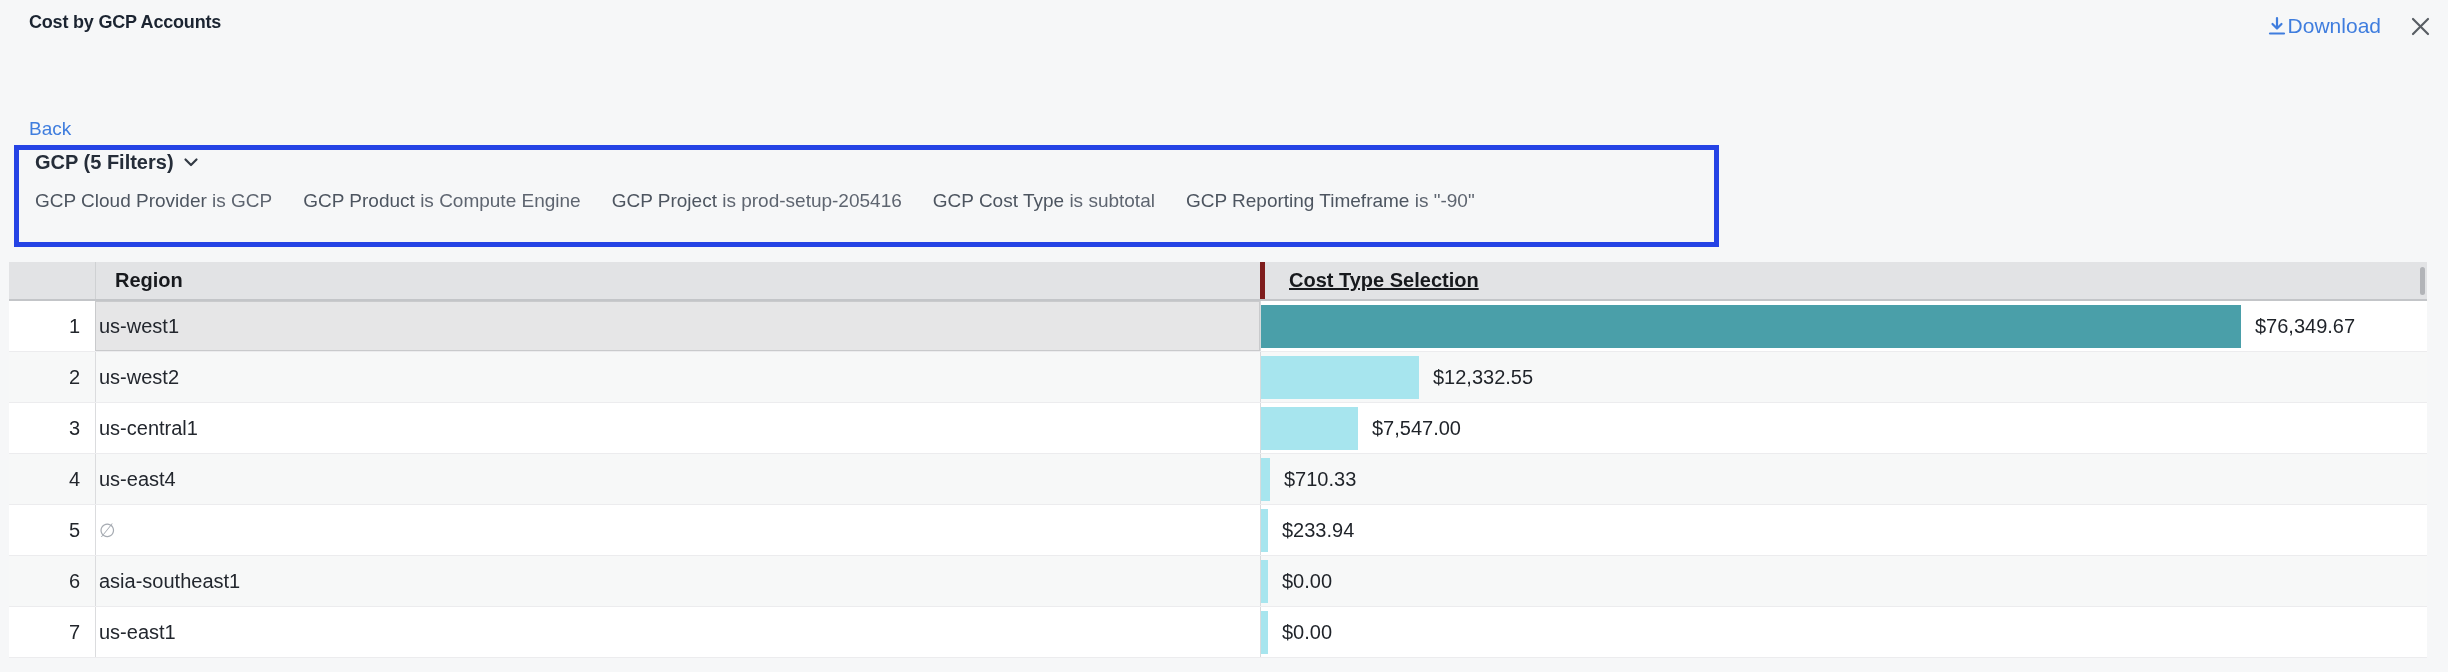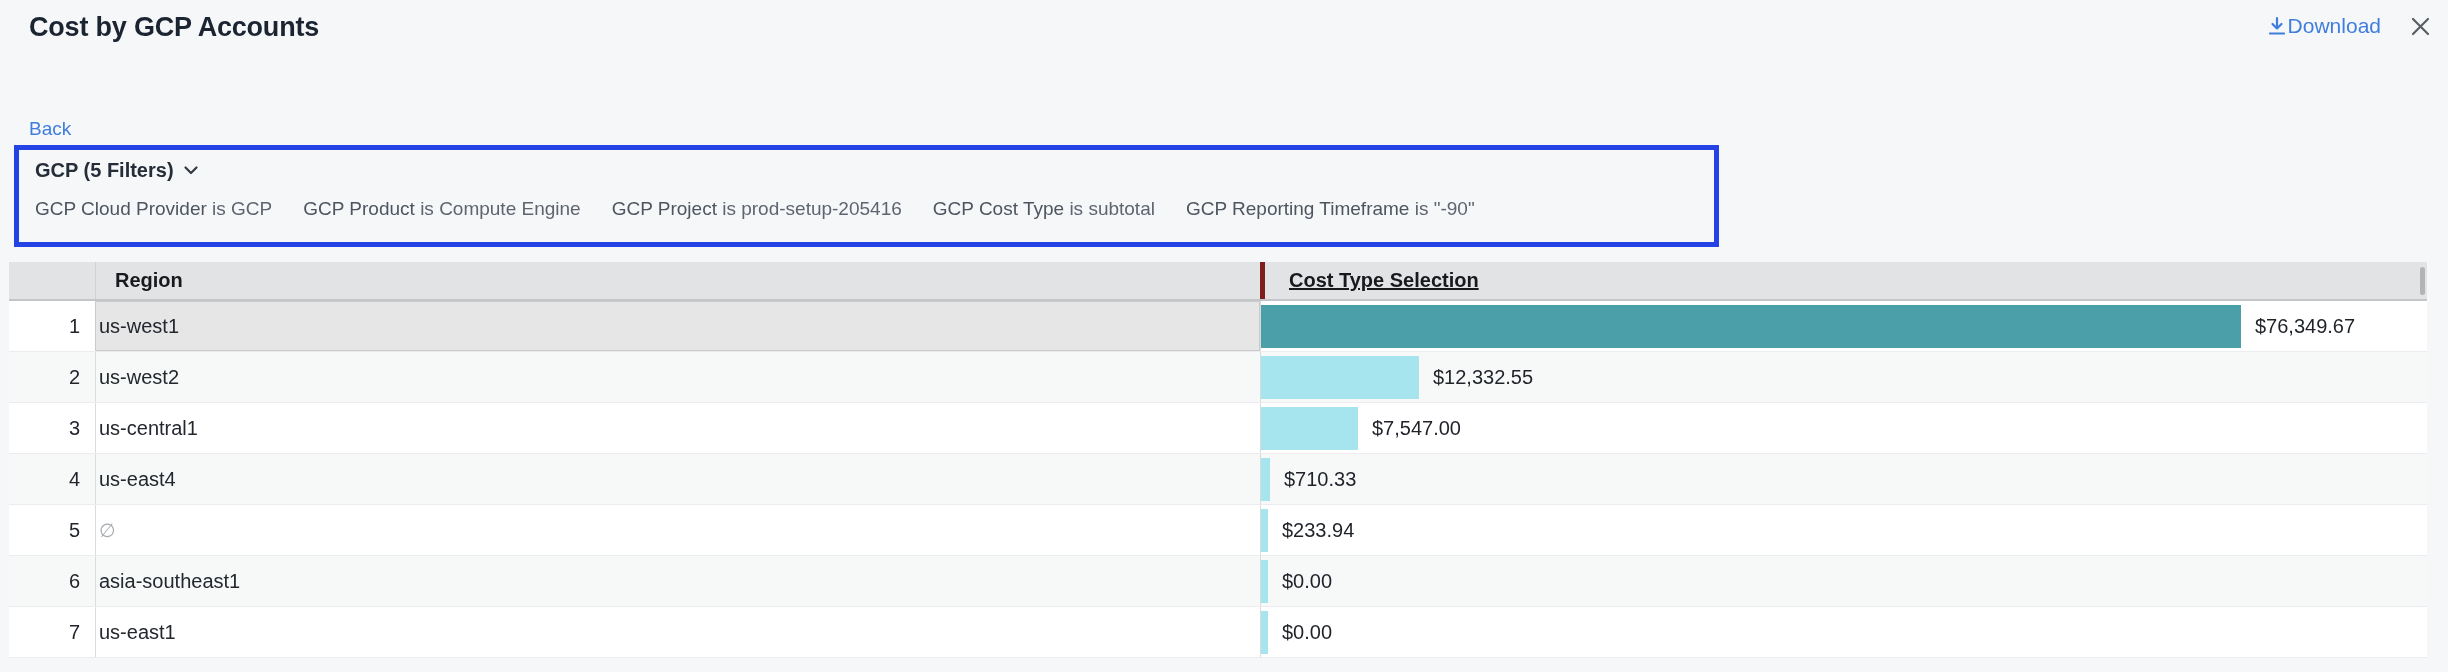--- a/index.html
+++ b/index.html
@@ -8,21 +8,21 @@
     position: relative;
     font-family: "Liberation Sans", sans-serif;
     background: var(--page_bg);
     overflow: hidden;
     color: #22262c;
   }
 
   
   .page-title {
     position: absolute; left: 29px; top: 12px;
-    font-size: 27px; font-weight: 700; color: var(--title_color);
+    font-size: 18px; font-weight: 700; color: var(--title_color);
     letter-spacing: -0.2px;
   }
   .header-actions {
     position: absolute; top: 14px; right: 16px;
     display: flex; align-items: center; gap: 28px;
   }
   .download-btn {
     display: flex; align-items: center; 
     color: var(--link_blue); cursor: pointer;
   }
@@ -35,21 +35,21 @@
     font-size: 19px; color: var(--link_blue);
     text-decoration: none; cursor: pointer;
   }
 
   
   .filter-box {
     position: absolute; left: 14px; top: 145px;
     width: 1705px; height: 102px;
     border: 5px solid var(--highlight_border);
     background: transparent;
-    padding: 9px 0 0 16px;
+    padding: 1px 0 0 16px;
   }
   .filter-summary {
     display: inline-flex; align-items: center; gap: 9px;
     font-size: 20px; font-weight: 700; color: #252d39;
     cursor: pointer;
   }
   .filter-chips {
     margin-top: 16px;
     display: flex; gap: 31px; white-space: nowrap;
     font-size: 19px; color: var(--chip_text);

